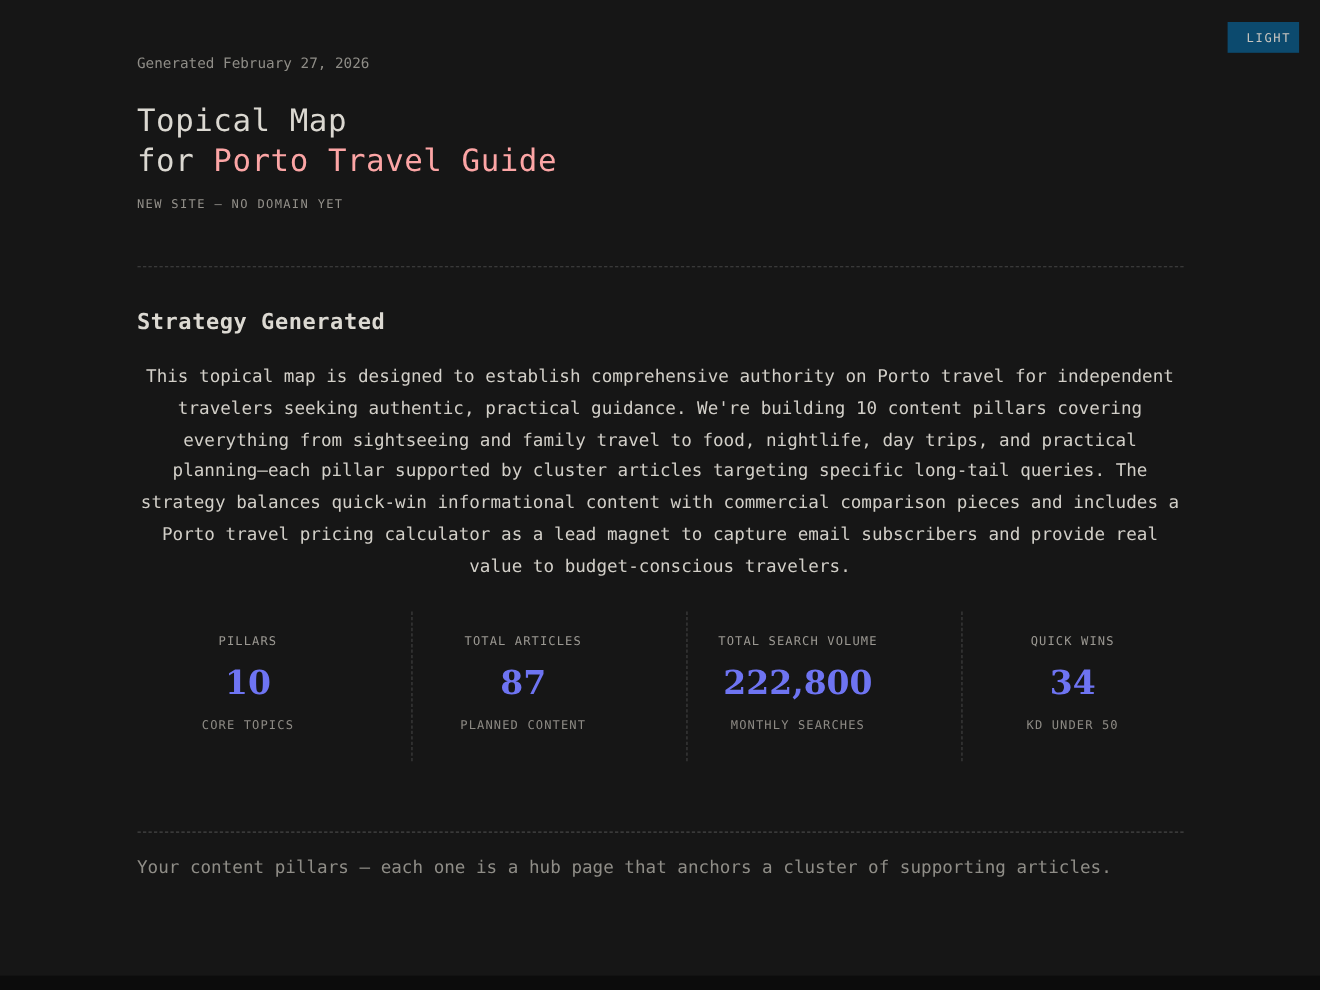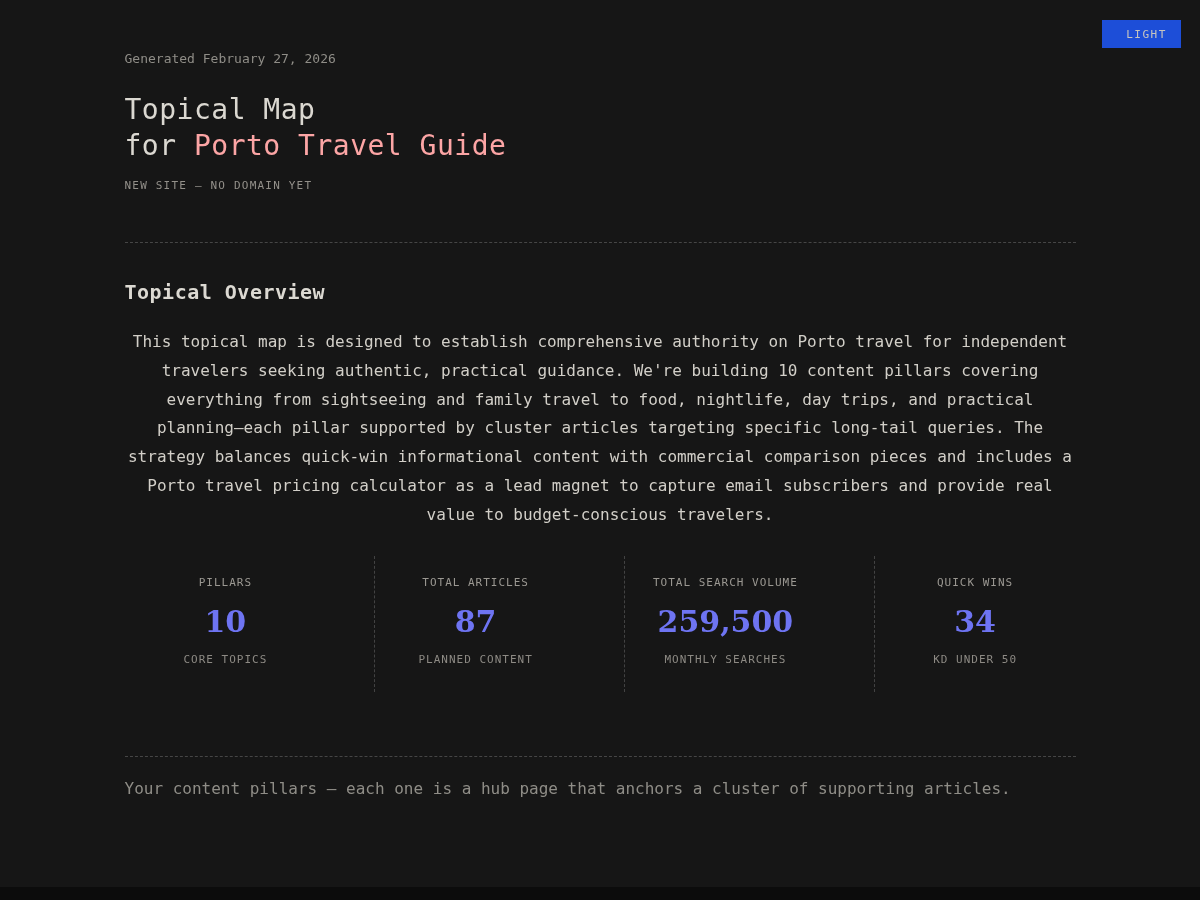--- a/index.html
+++ b/index.html
@@ -11,23 +11,23 @@
   body {
     background: #161616;
     font-family: "DejaVu Sans Mono", monospace;
     color: #d4d1ca;
     position: relative;
   }
   .theme-toggle {
     position: absolute;
     top: 20px;
     right: 19px;
-    width: 79px;
+    width: 65px;
     height: 28px;
-    background: #1d4ed8;
+    background: #0c4a6e;
     border: none;
     color: #c8c5bf;
     font-family: "DejaVu Sans Mono", monospace;
     font-size: 11px;
     letter-spacing: 1.5px;
     cursor: pointer;
     padding-left: 10px;
   }
   .container {
     max-width: 951px;
@@ -124,38 +124,38 @@
 <div class="container">
 
   <div class="generated">Generated February 27, 2026</div>
 
   <h1><span>Topical Map</span><br><span>for </span><span class="accent">Porto Travel Guide</span></h1>
 
   <div class="site-status">NEW SITE — NO DOMAIN YET</div>
 
   <hr class="divider">
 
-  <h2 class="section-heading">Topical Overview</h2>
+  <h2 class="section-heading">Strategy Generated</h2>
 
   <p class="strategy-body">This topical map is designed to establish comprehensive authority on Porto travel for independent travelers seeking authentic, practical guidance. We're building 10 content pillars covering everything from sightseeing and family travel to food, nightlife, day trips, and practical planning—each pillar supported by cluster articles targeting specific long-tail queries. The strategy balances quick-win informational content with commercial comparison pieces and includes a Porto travel pricing calculator as a lead magnet to capture email subscribers and provide real value to budget-conscious travelers.</p>
 
   <div class="stats-row">
     <div class="stat">
       <div class="stat-label">PILLARS</div>
       <div class="stat-value">10</div>
       <div class="stat-sublabel">CORE TOPICS</div>
     </div>
     <div class="stat">
       <div class="stat-label">TOTAL ARTICLES</div>
       <div class="stat-value">87</div>
       <div class="stat-sublabel">PLANNED CONTENT</div>
     </div>
     <div class="stat">
       <div class="stat-label">TOTAL SEARCH VOLUME</div>
-      <div class="stat-value">259,500</div>
+      <div class="stat-value">222,800</div>
       <div class="stat-sublabel">MONTHLY SEARCHES</div>
     </div>
     <div class="stat">
       <div class="stat-label">QUICK WINS</div>
       <div class="stat-value">34</div>
       <div class="stat-sublabel">KD UNDER 50</div>
     </div>
   </div>
 
   <hr class="divider pillar-divider">

